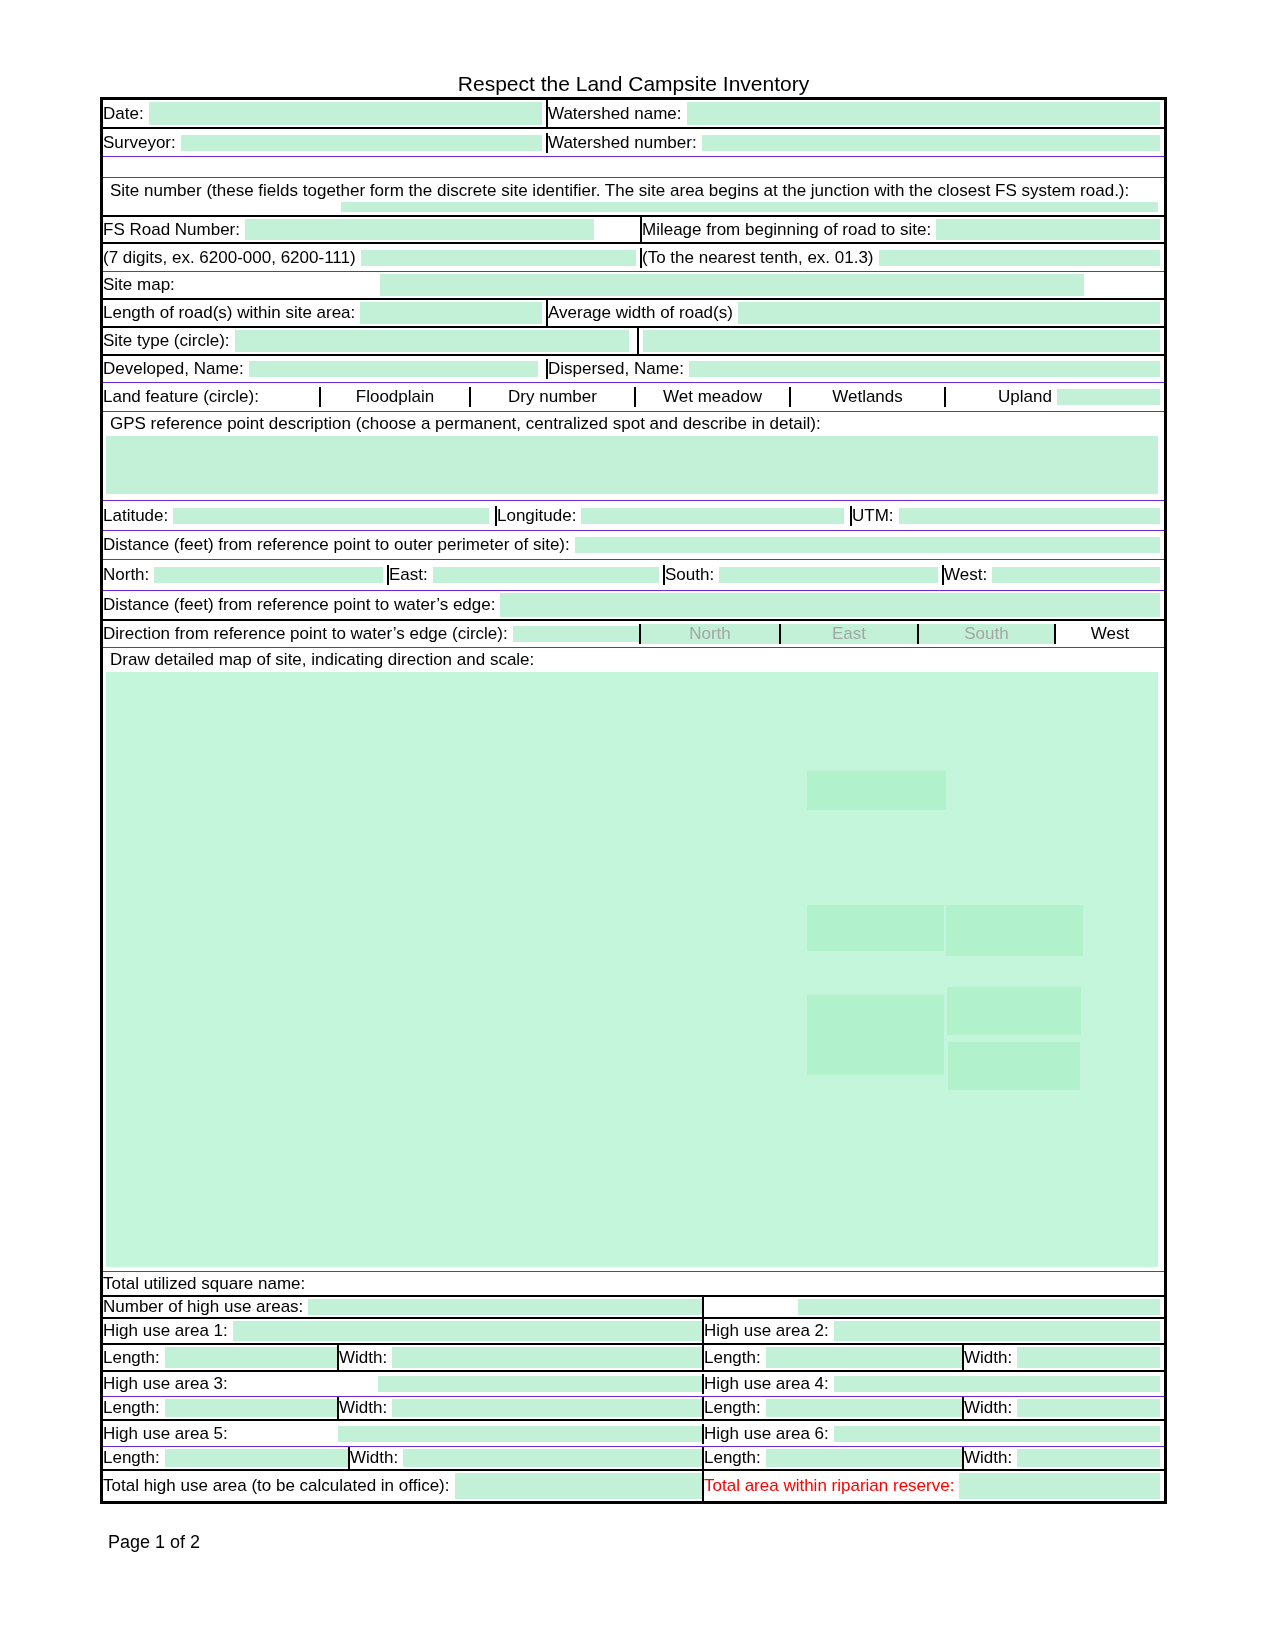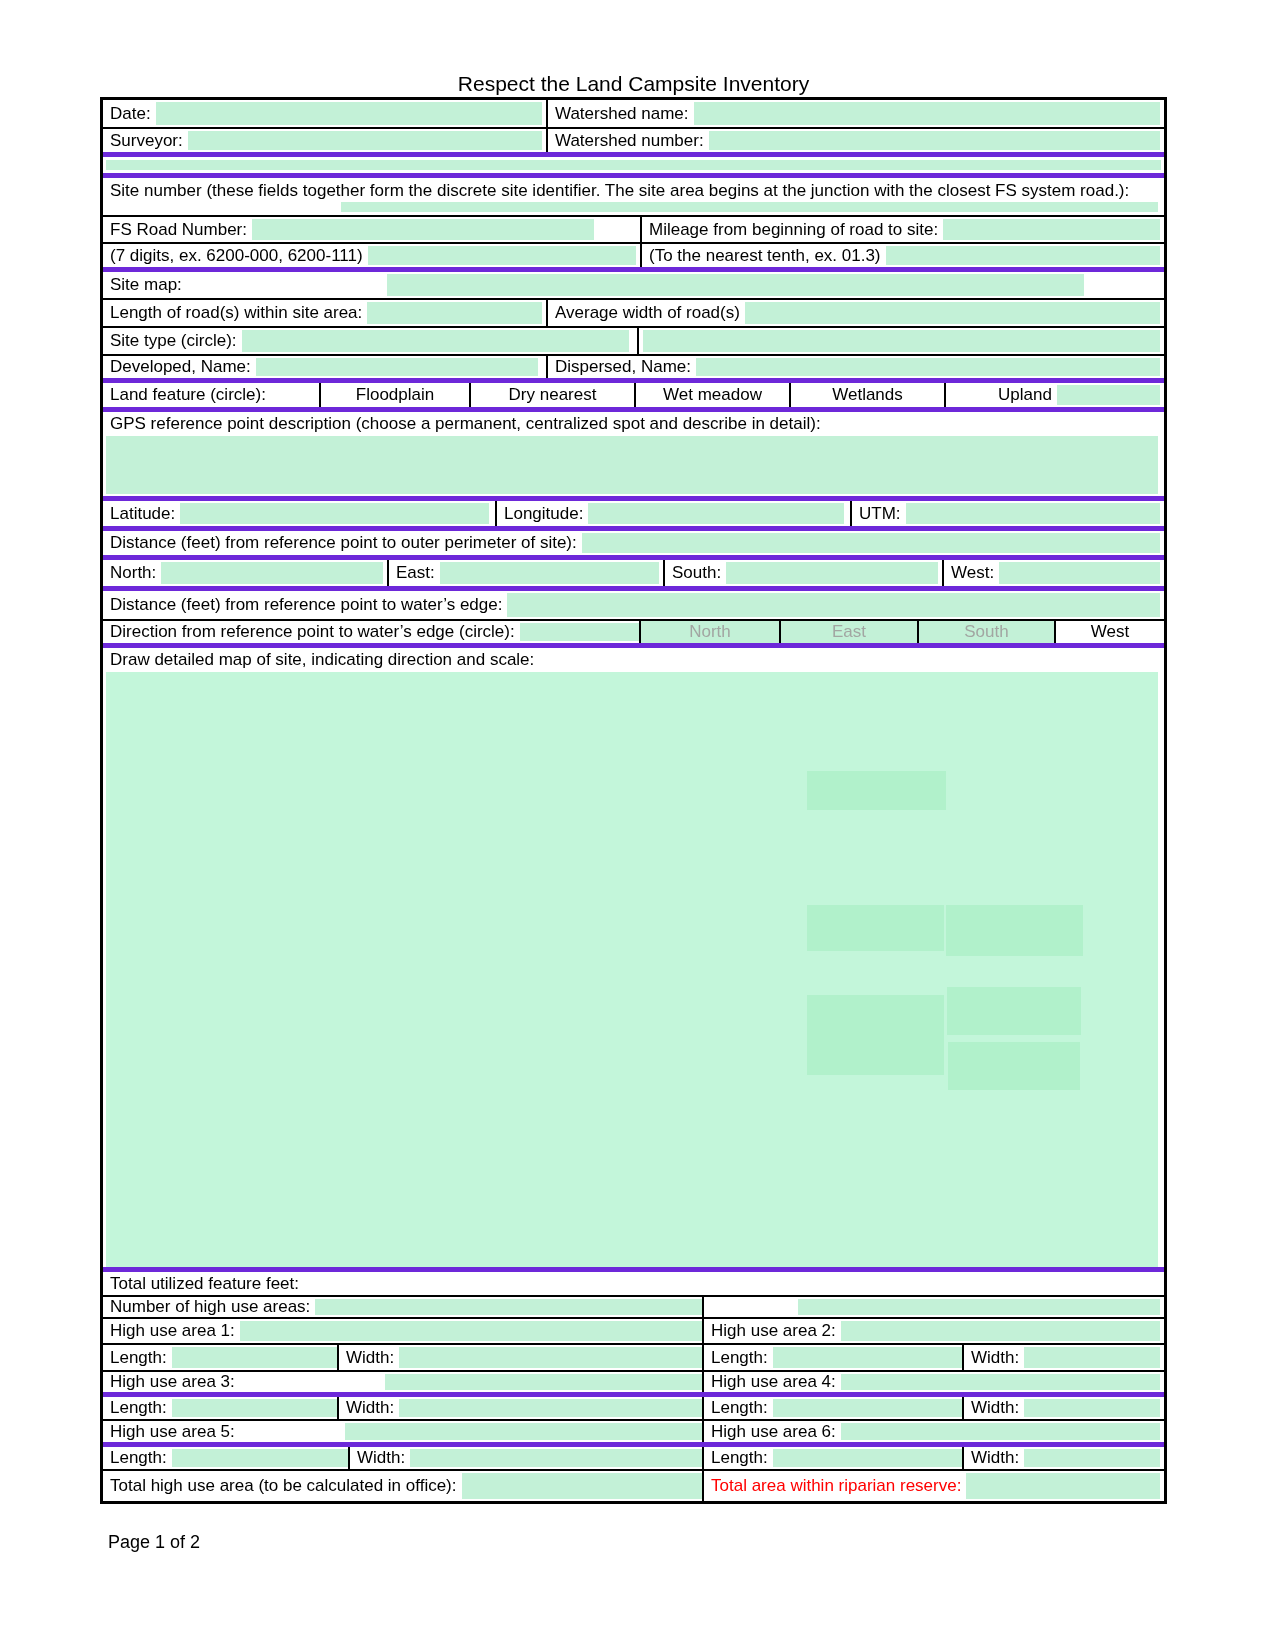--- a/index.html
+++ b/index.html
@@ -9,23 +9,23 @@
   }
   .title{
     position:absolute;top:72px;left:100px;width:1067px;text-align:center;
     font-size:21px;
   }
   .form{
     position:absolute;left:100px;top:97px;width:1067px;
     border:3px solid #000;box-sizing:border-box;background:#fff;
   }
   .row{display:flex;align-items:stretch;border-bottom:2px solid #000;box-sizing:border-box;}
-  .row.thick{border-bottom:5px solid #6d28d9;}
+  .row.thick{border-bottom:1px solid #6d28d9;align-items:center;}
   .row:last-child{border-bottom:none;}
-  .cell{display:flex;align-items:center;padding-left:7px;box-sizing:border-box;min-width:0;}
+  .cell{display:flex;align-items:center;box-sizing:border-box;min-width:0;}
   .vl{border-left:2px solid #000;}
   .lbl{font-size:17px;white-space:nowrap;padding-right:5px;}
   .field{flex:1;align-self:stretch;margin:2px 4px 2px 0;background:#c3f1d7;}
   .opt{justify-content:center;padding-left:0;font-size:17px;}
   .g-opt{background:#c3f1d7;color:#a2a6a2;}
   .blank-row{background:#c3f1d7;margin:3px;}
   .wrapzone{position:relative;display:block;padding:2px 7px;font-size:17px;line-height:22px;}
   .mapwrap{position:relative;}
   .maparea{position:absolute;left:3px;right:6px;top:0;bottom:2px;background:#c3f6da;}
   .maprect{position:absolute;background:#b1f1cb;}
@@ -129,21 +129,21 @@
       <span class="lbl">Dispersed, Name:</span>
       <div class="field"></div>
     </div>
   </div>
 
   <div class="row thick" style="height:29px">
     <div class="cell" style="width:216px">
       <span class="lbl">Land feature (circle):</span>
     </div>
     <div class="cell vl opt" style="width:150px">Floodplain</div>
-    <div class="cell vl opt" style="width:165px">Dry nearest</div>
+    <div class="cell vl opt" style="width:165px">Dry number</div>
     <div class="cell vl opt" style="width:155px">Wet meadow</div>
     <div class="cell vl opt" style="width:155px">Wetlands</div>
     <div class="cell vl" style="flex:1;padding-left:52px">
       <span class="lbl">Upland</span>
       <div class="field"></div>
     </div>
   </div>
 
   <div class="row thick" style="height:89px;display:block">
     <div style="padding:2px 7px;font-size:17px">GPS reference point description (choose a permanent, centralized spot and describe in detail):</div>
@@ -218,21 +218,21 @@
         <div class="maprect" style="left:840px;top:233px;width:137px;height:51px"></div>
         <div class="maprect" style="left:841px;top:315px;width:134px;height:48px"></div>
         <div class="maprect" style="left:701px;top:323px;width:137px;height:80px"></div>
         <div class="maprect" style="left:842px;top:370px;width:132px;height:48px"></div>
       </div>
     </div>
   </div>
 
   <div class="row" style="height:25px">
     <div class="cell" style="flex:1">
-      <span class="lbl">Total utilized feature feet:</span>
+      <span class="lbl">Total utilized square name:</span>
     </div>
   </div>
 
   <div class="row" style="height:22px">
     <div class="cell" style="width:599px">
       <span class="lbl">Number of high use areas:</span>
       <div class="field" style="margin-right:0"></div>
     </div>
     <div class="cell vl" style="flex:1;padding-left:0">
       <div class="field" style="margin-left:94px"></div>

